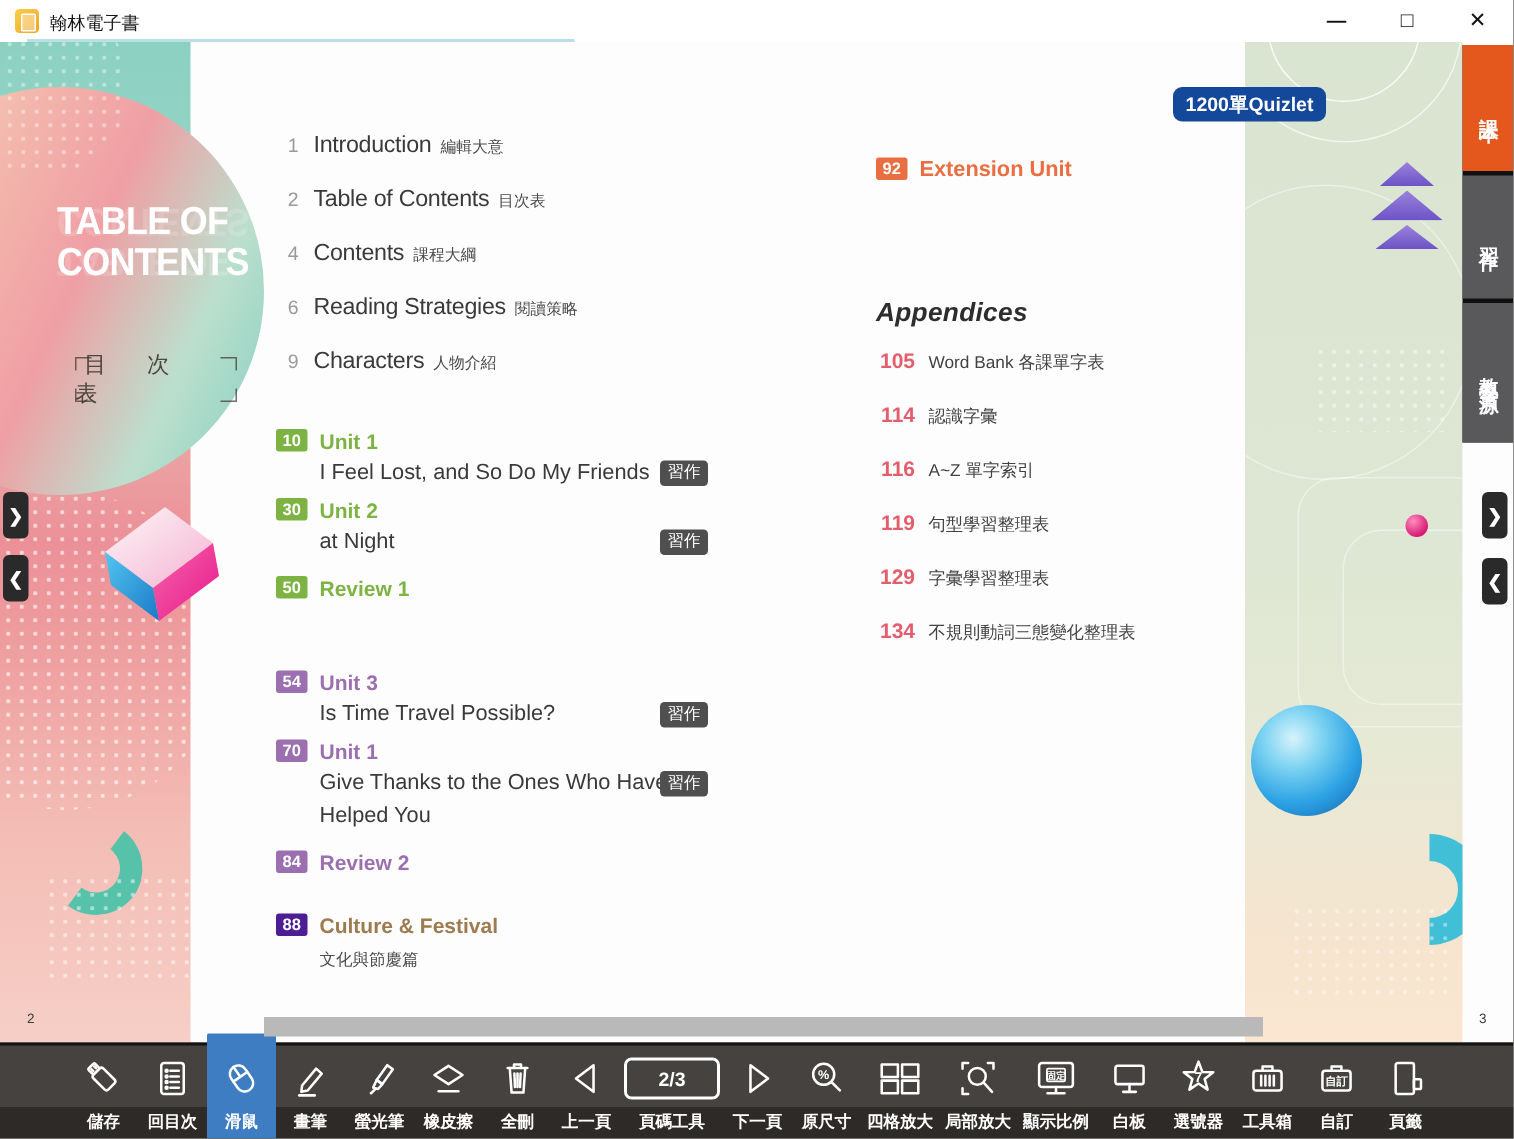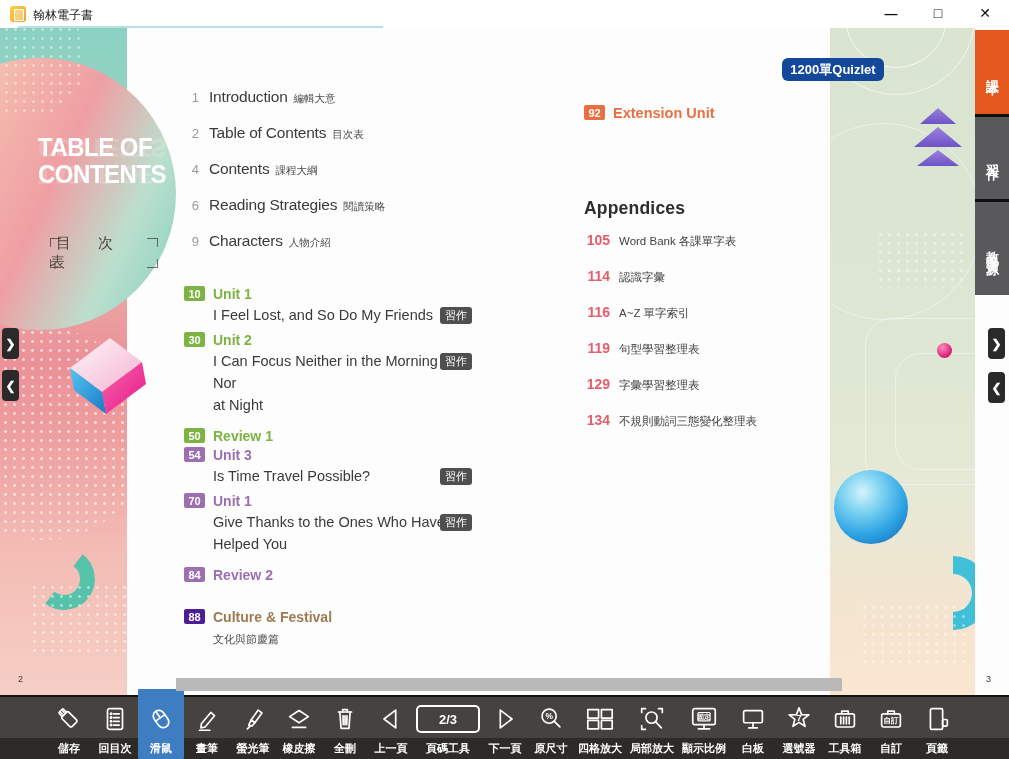--- a/index.html
+++ b/index.html
@@ -114,21 +114,21 @@
   .udesc{margin-left:29px;font-size:14.5px;color:#3a3a3a;line-height:22px;width:234px;}
   .uzh{margin-left:29px;font-size:11px;color:#4c4c4c;margin-top:5px;}
   .hw-badge{position:absolute;left:256px;top:24px;background:#4f4f4f;color:#fff;font-size:11px;
     padding:1px 5px 2px;border-radius:3px;border:none;cursor:pointer;line-height:14px;}
   .review-item{margin-top:9px;}
 
   
   .right-page{position:absolute;left:584px;top:74px;width:300px;}
   .ext-row{display:flex;align-items:center;height:21px;cursor:pointer;}
   .ext-label{font-size:14.5px;font-weight:bold;}
-  .appx-heading{position:absolute;left:0;top:96px;font-size:17.5px;color:#2d2d2d;font-weight:600;letter-spacing:.2px;}
+  .appx-heading{position:absolute;left:0;top:96px;font-size:17.5px;color:#2d2d2d;font-weight:600;letter-spacing:.2px;font-style:italic;}
   .appx-list{position:absolute;left:0;top:130px;}
   .appx-row{display:flex;align-items:baseline;height:36px;cursor:pointer;}
   .anum{width:26px;flex:0 0 26px;text-align:right;color:#e25e6d;font-size:14px;font-weight:bold;margin-right:9px;}
   .alabel{font-size:11.5px;color:#424242;}
 
   
   .pageno{position:absolute;font-size:9px;color:#3a3a3a;z-index:4;}
   .pn-left{left:18px;top:646px;}
   .pn-right{left:986px;top:646px;}
   .hscroll{position:absolute;left:176px;top:650px;width:666px;height:13px;background:#b9b9b9;z-index:4;cursor:pointer;}
@@ -243,21 +243,20 @@
         </div>
         <div class="udesc"><span>I Feel Lost, and So Do My Friends</span></div>
         <button class="hw-badge">習作</button>
       </div>
       <div class="unit-item">
         <div class="unit-head">
           <span class="pbadge bg-green">30</span>
           <span class="ulabel tx-green">Unit 2</span>
         </div>
         <div class="udesc">
-          <div>I Can Focus Neither in the Morning Nor</div>
           <div>at Night</div>
         </div>
         <button class="hw-badge">習作</button>
       </div>
       <div class="unit-item review-item">
         <div class="unit-head">
           <span class="pbadge bg-green">50</span>
           <span class="ulabel tx-green">Review 1</span>
         </div>
       </div>

